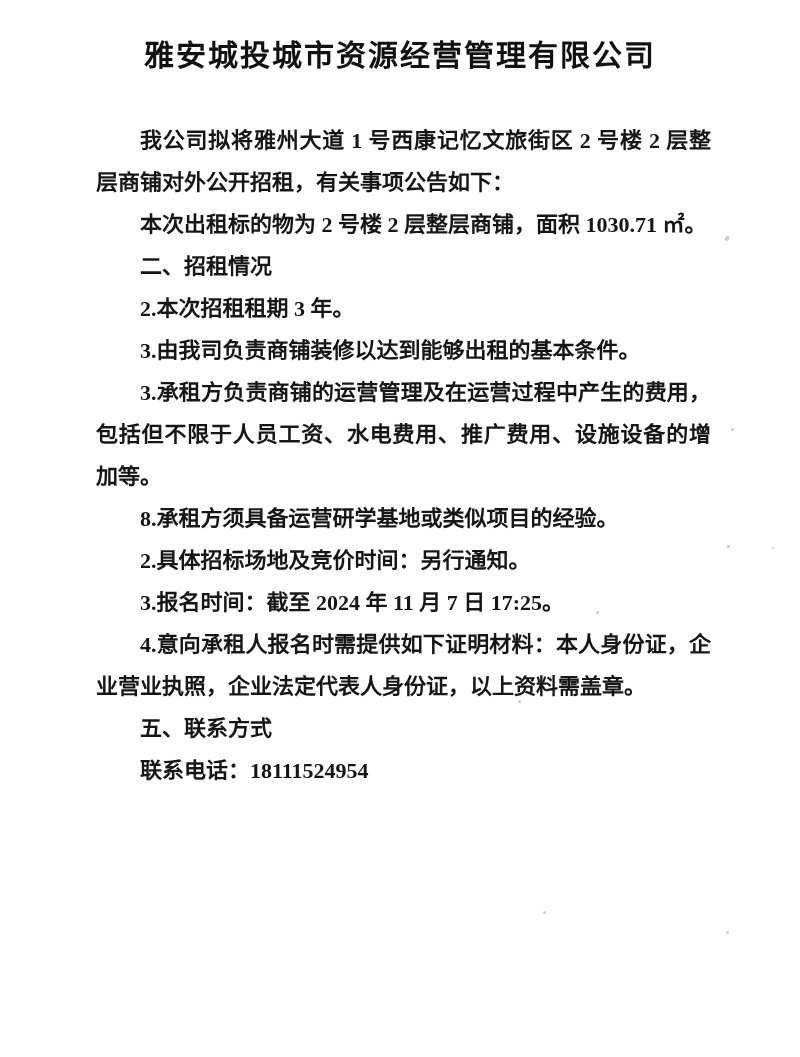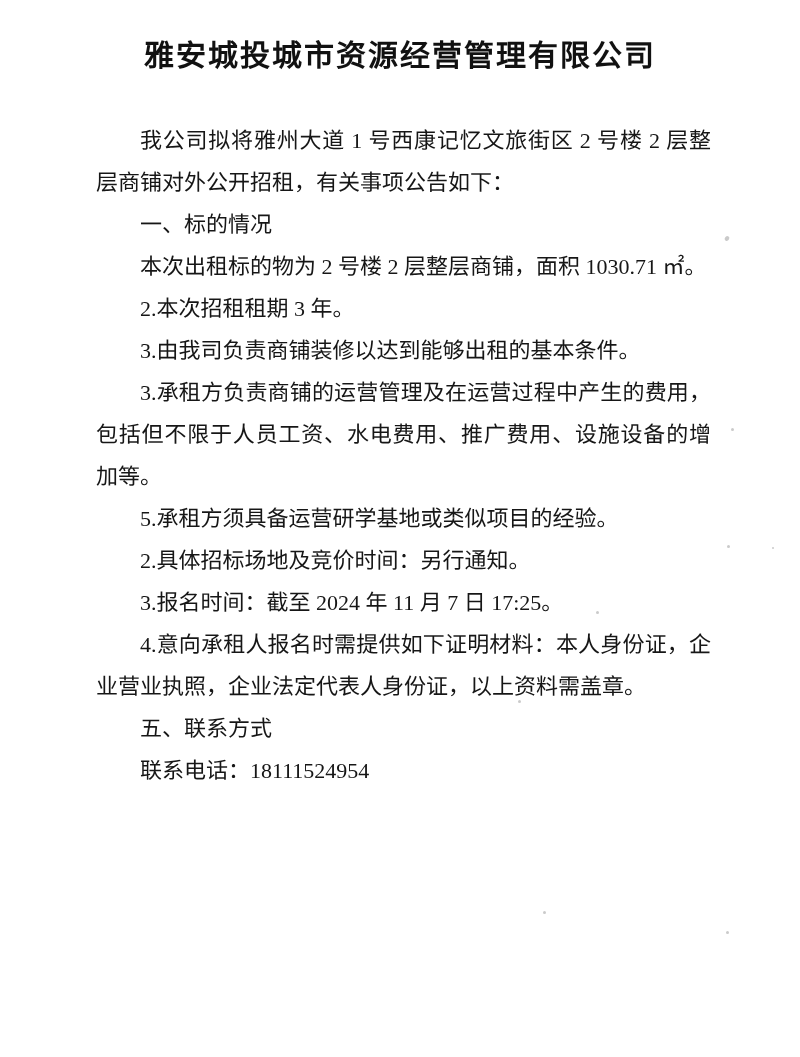--- a/index.html
+++ b/index.html
@@ -28,20 +28,21 @@
     display: block;
     font-size: 30px;
     line-height: 41px;
     letter-spacing: 2px;
     white-space: nowrap;
   }
   
   .doc-body {
     margin: 44px 89px 0 96px;
     width: 615px;
+    font-weight: bold;
   }
   .doc-body p.para {
     margin: 0;
     font-size: 22px;
     line-height: 42px;
     text-indent: 2em;
     text-align: justify;
     word-break: break-all;
     color: #161616;
   }
@@ -66,26 +67,26 @@
 <body>
 
 <div class="page">
 
   <h1 class="title-block">
     <span class="title-line">雅安城投城市资源经营管理有限公司</span>
   </h1>
 
   <div class="doc-body">
       <p class="para">我公司拟将雅州大道 1 号西康记忆文旅街区 2 号楼 2 层整层商铺对外公开招租，有关事项公告如下：</p>
-      <p class="para">一、标的情况</p>
       <p class="para">本次出租标的物为 2 号楼 2 层整层商铺，面积 1030.71 ㎡。</p>
+      <p class="para">二、招租情况</p>
       <p class="para">2.本次招租租期 3 年。</p>
       <p class="para">3.由我司负责商铺装修以达到能够出租的基本条件。</p>
       <p class="para">3.承租方负责商铺的运营管理及在运营过程中产生的费用，包括但不限于人员工资、水电费用、推广费用、设施设备的增加等。</p>
-      <p class="para">5.承租方须具备运营研学基地或类似项目的经验。</p>
+      <p class="para">8.承租方须具备运营研学基地或类似项目的经验。</p>
       <p class="para">2.具体招标场地及竞价时间：另行通知。</p>
       <p class="para">3.报名时间：截至 2024 年 11 月 7 日 17:25。</p>
       <p class="para">4.意向承租人报名时需提供如下证明材料：本人身份证，企业营业执照，企业法定代表人身份证，以上资料需盖章。</p>
       <p class="para">五、联系方式</p>
       <p class="para">联系电话：18111524954</p>
     </div>
 
   <div>
     <i class="speck s1"></i>
     <i class="speck s2"></i>

